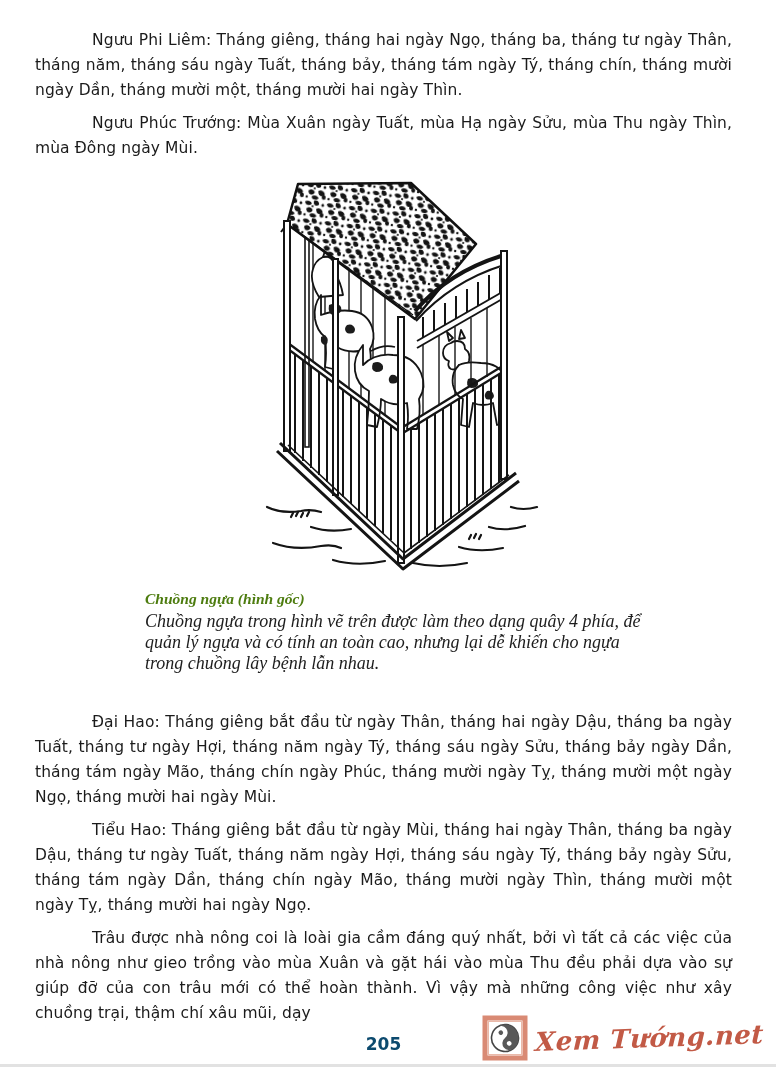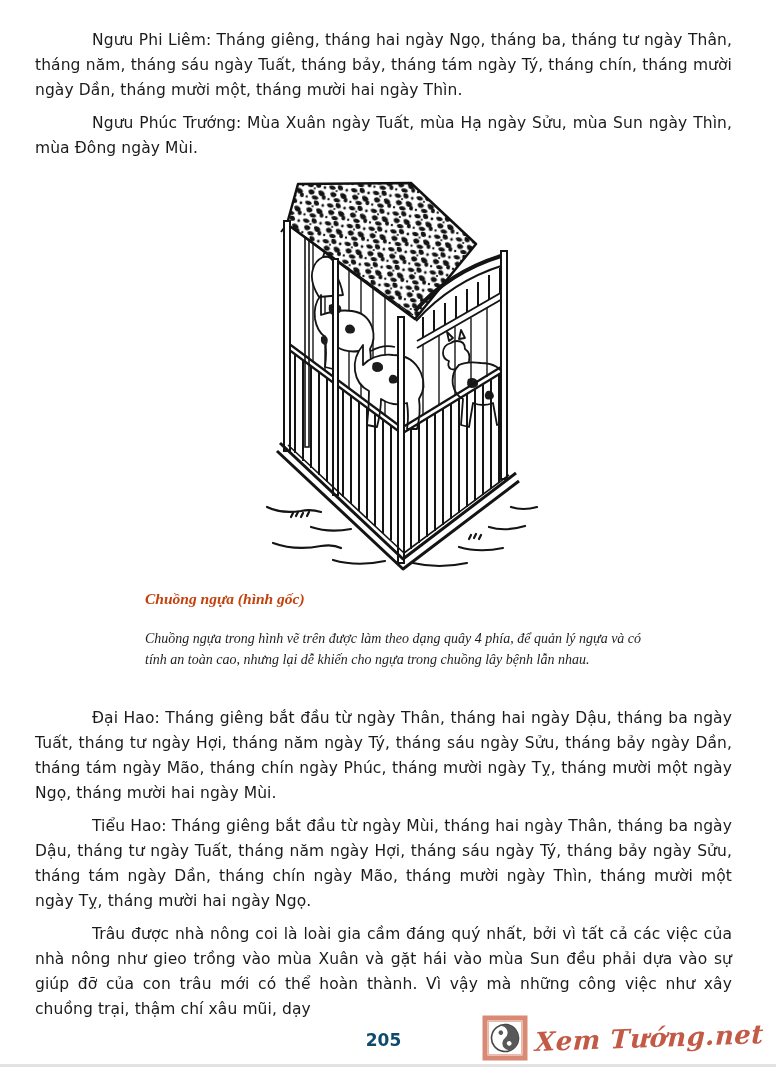--- a/index.html
+++ b/index.html
@@ -27,25 +27,25 @@
   .fig{
     margin:14px 0 0 228px;
     width:284px;
   }
   .figcap{
     margin:14px 0 0 110px;
     width:502px;
     font-family:"Liberation Serif","DejaVu Serif",serif;
   }
   .figcap .cap-title{
-    font-style:italic;font-weight:bold;font-size:15.5px;line-height:19px;color:#c2410c;
-    margin-bottom:20px;
+    font-style:italic;font-weight:bold;font-size:15.5px;line-height:19px;color:#4d7c0f;
+    margin-bottom:3px;
   }
   .figcap .cap-body{
-    font-style:italic;font-size:14px;line-height:21px;color:#1d1d1d;
+    font-style:italic;font-size:18px;line-height:21px;color:#1d1d1d;
   }
   .para.after-fig{margin-top:36px;}
   .pageno{
     margin-top:6px;
     text-align:center;
     font-weight:bold;
     font-size:17px;
     color:#0c4a6e;
   }
   .watermark{
@@ -63,21 +63,21 @@
     white-space:nowrap;
   }
   svg{display:block;}
 </style>
 </head>
 <body>
 
 <div class="page">
 
   <p class="para">Ngưu Phi Liêm: Tháng giêng, tháng hai ngày Ngọ, tháng ba, tháng tư ngày Thân, tháng năm, tháng sáu ngày Tuất, tháng bảy, tháng tám ngày Tý, tháng chín, tháng mười ngày Dần, tháng mười một, tháng mười hai ngày Thìn.</p>
-  <p class="para">Ngưu Phúc Trướng: Mùa Xuân ngày Tuất, mùa Hạ ngày Sửu, mùa Sun ngày Thìn, mùa Đông ngày Mùi.</p>
+  <p class="para">Ngưu Phúc Trướng: Mùa Xuân ngày Tuất, mùa Hạ ngày Sửu, mùa Thu ngày Thìn, mùa Đông ngày Mùi.</p>
 
   <div class="fig">
     <svg width="284" height="400" viewBox="0 0 284 400" aria-hidden="true">
       <defs>
         <pattern id="thatch" width="22" height="18" patternUnits="userSpaceOnUse" patternTransform="rotate(7)">
           <rect width="22" height="18" fill="#ffffff"></rect>
           <path d="M1,3 q3,-2 6,0 q2,2 -1,3 q-4,1 -5,-3z" fill="#141414"></path>
           <path d="M10,1 q4,-1 5,2 q1,3 -3,3 q-3,-1 -2,-5z" fill="#141414"></path>
           <path d="M3,10 q2,-3 5,-1 q3,2 0,4 q-4,2 -5,-3z" fill="#141414"></path>
           <path d="M13,9 q3,-2 6,1 q2,3 -2,4 q-4,0 -4,-5z" fill="#141414"></path>
@@ -215,21 +215,21 @@
     </svg>
   </div>
 
   <div class="figcap">
     <div class="cap-title">Chuồng ngựa (hình gốc)</div>
     <div class="cap-body">Chuồng ngựa trong hình vẽ trên được làm theo dạng quây 4 phía, để quản lý ngựa và có tính an toàn cao, nhưng lại dễ khiến cho ngựa trong chuồng lây bệnh lẫn nhau.</div>
   </div>
 
   <p class="para after-fig">Đại Hao: Tháng giêng bắt đầu từ ngày Thân, tháng hai ngày Dậu, tháng ba ngày Tuất, tháng tư ngày Hợi, tháng năm ngày Tý, tháng sáu ngày Sửu, tháng bảy ngày Dần, tháng tám ngày Mão, tháng chín ngày Phúc, tháng mười ngày Tỵ, tháng mười một ngày Ngọ, tháng mười hai ngày Mùi.</p>
   <p class="para">Tiểu Hao: Tháng giêng bắt đầu từ ngày Mùi, tháng hai ngày Thân, tháng ba ngày Dậu, tháng tư ngày Tuất, tháng năm ngày Hợi, tháng sáu ngày Tý, tháng bảy ngày Sửu, tháng tám ngày Dần, tháng chín ngày Mão, tháng mười ngày Thìn, tháng mười một ngày Tỵ, tháng mười hai ngày Ngọ.</p>
-  <p class="para">Trâu được nhà nông coi là loài gia cầm đáng quý nhất, bởi vì tất cả các việc của nhà nông như gieo trồng vào mùa Xuân và gặt hái vào mùa Sun đều phải dựa vào sự giúp đỡ của con trâu mới có thể hoàn thành. Vì vậy mà những công việc như xây chuồng trại, thậm chí xâu mũi, dạy</p>
+  <p class="para">Trâu được nhà nông coi là loài gia cầm đáng quý nhất, bởi vì tất cả các việc của nhà nông như gieo trồng vào mùa Xuân và gặt hái vào mùa Thu đều phải dựa vào sự giúp đỡ của con trâu mới có thể hoàn thành. Vì vậy mà những công việc như xây chuồng trại, thậm chí xâu mũi, dạy</p>
 
   <div class="pageno">205</div>
 
   <div class="watermark">
     <svg width="46" height="46" viewBox="0 0 46 46" aria-hidden="true">
       <rect x="3" y="3" width="40" height="40" fill="#fbf4f1" stroke="#d98a74" stroke-width="5"></rect>
       <rect x="6.5" y="6.5" width="33" height="33" fill="#ffffff" stroke="#eab9a9" stroke-width="1"></rect>
       <g transform="rotate(-38 23 23)">
         <circle cx="23" cy="23" r="13.5" fill="#ffffff" stroke="#454545" stroke-width="1.6"></circle>
         <path d="M23,9.5 a13.5,13.5 0 0 1 0,27 a6.75,6.75 0 0 1 0,-13.5 a6.75,6.75 0 0 0 0,-13.5 z" fill="#585858"></path>

